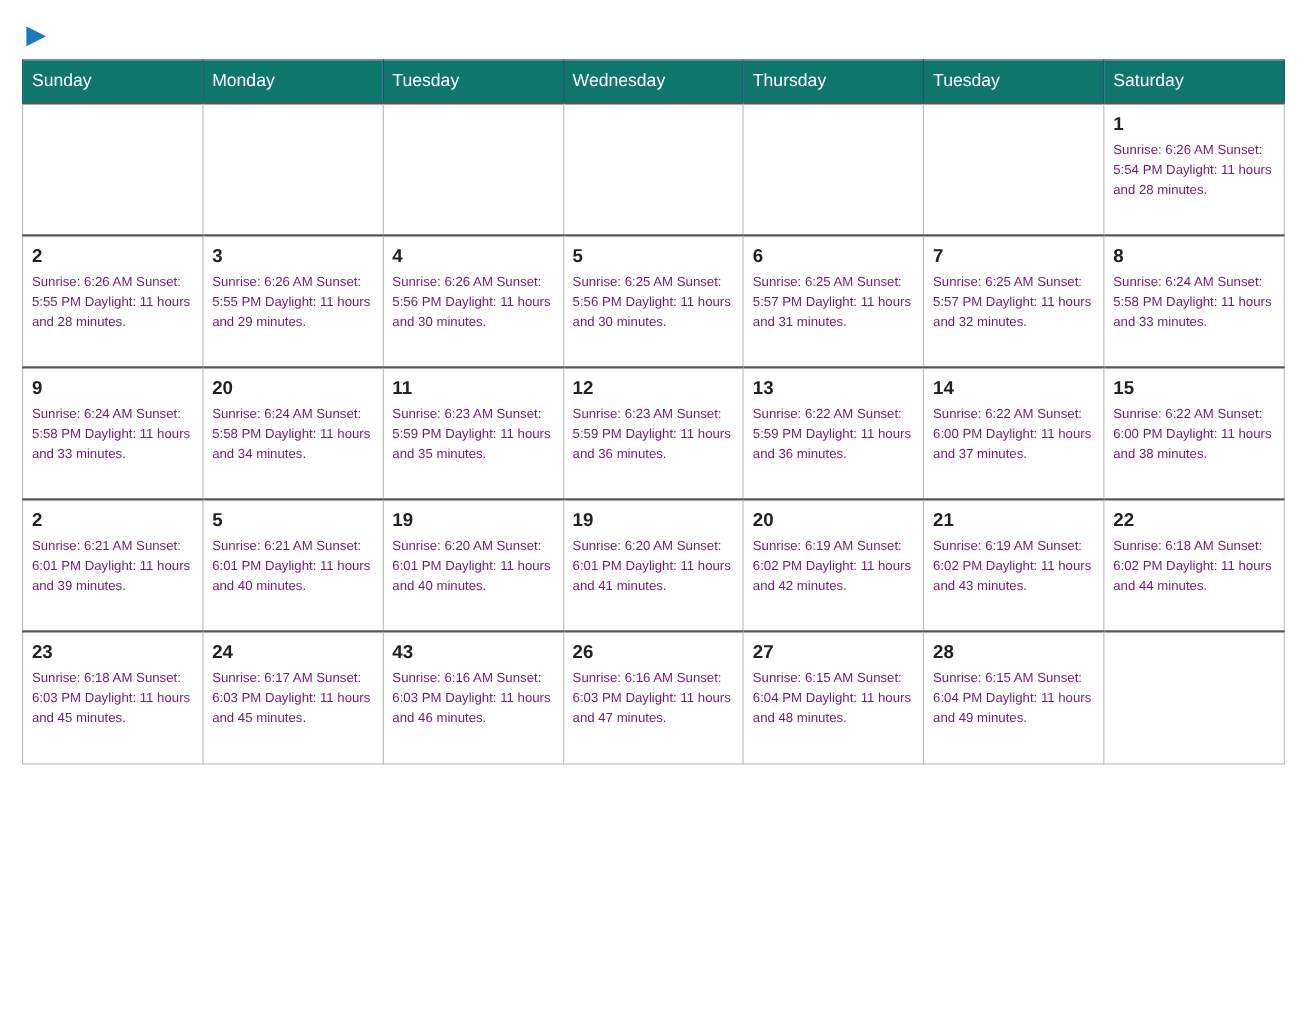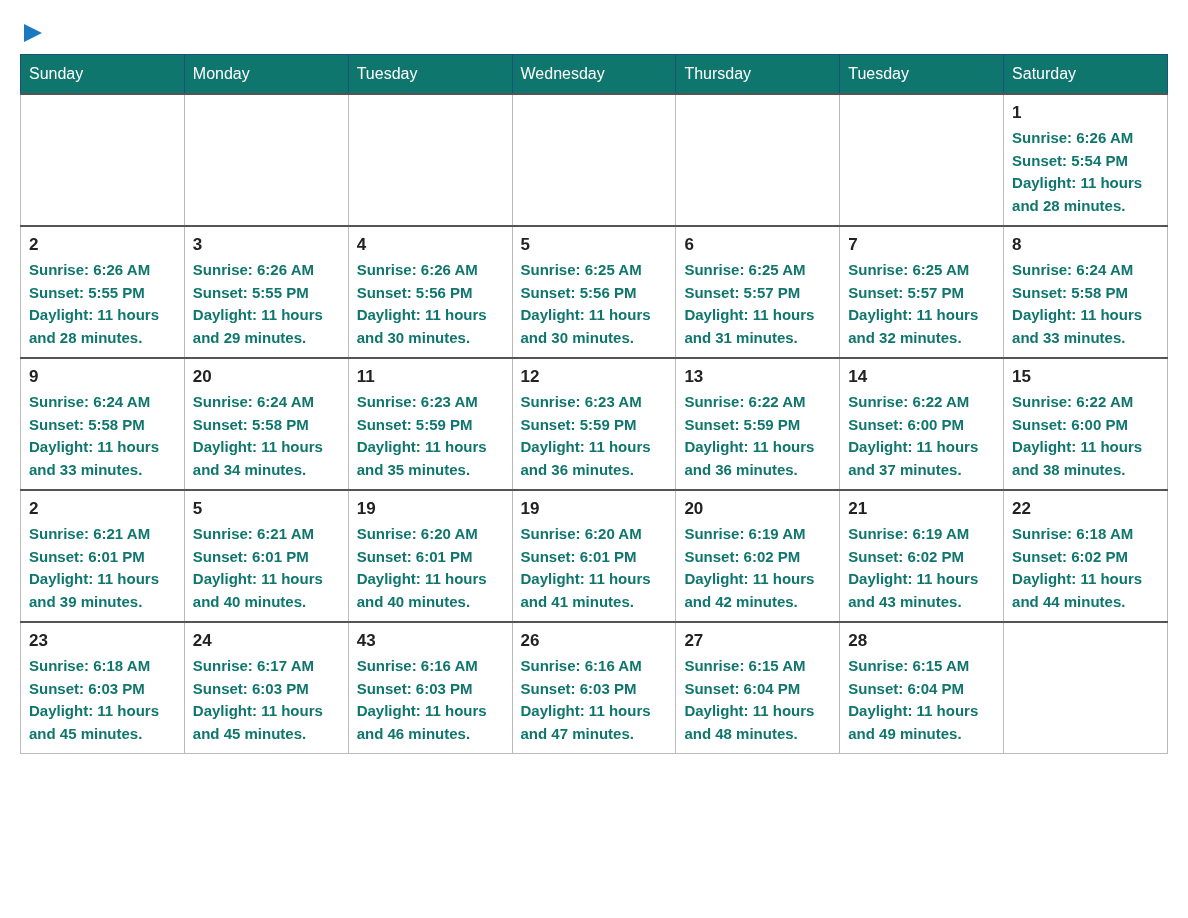--- a/index.html
+++ b/index.html
@@ -57,24 +57,23 @@
       border-top: 2px solid #555;
     }
     .day-number {
       font-size: 17px;
       font-weight: bold;
       color: #222;
       margin-bottom: 4px;
       display: block;
     }
     .day-info {
-      font-size: 15px;
-      color: #0f766e;
+      font-size: 12px;
+      color: #701a75;
       line-height: 1.5;
-      font-weight: bold;
     }
     .empty-cell {
       background: #fff;
     }
     .logo-container {
       display: flex;
       flex-direction: column;
     }
     .logo-top {
       display: flex;

